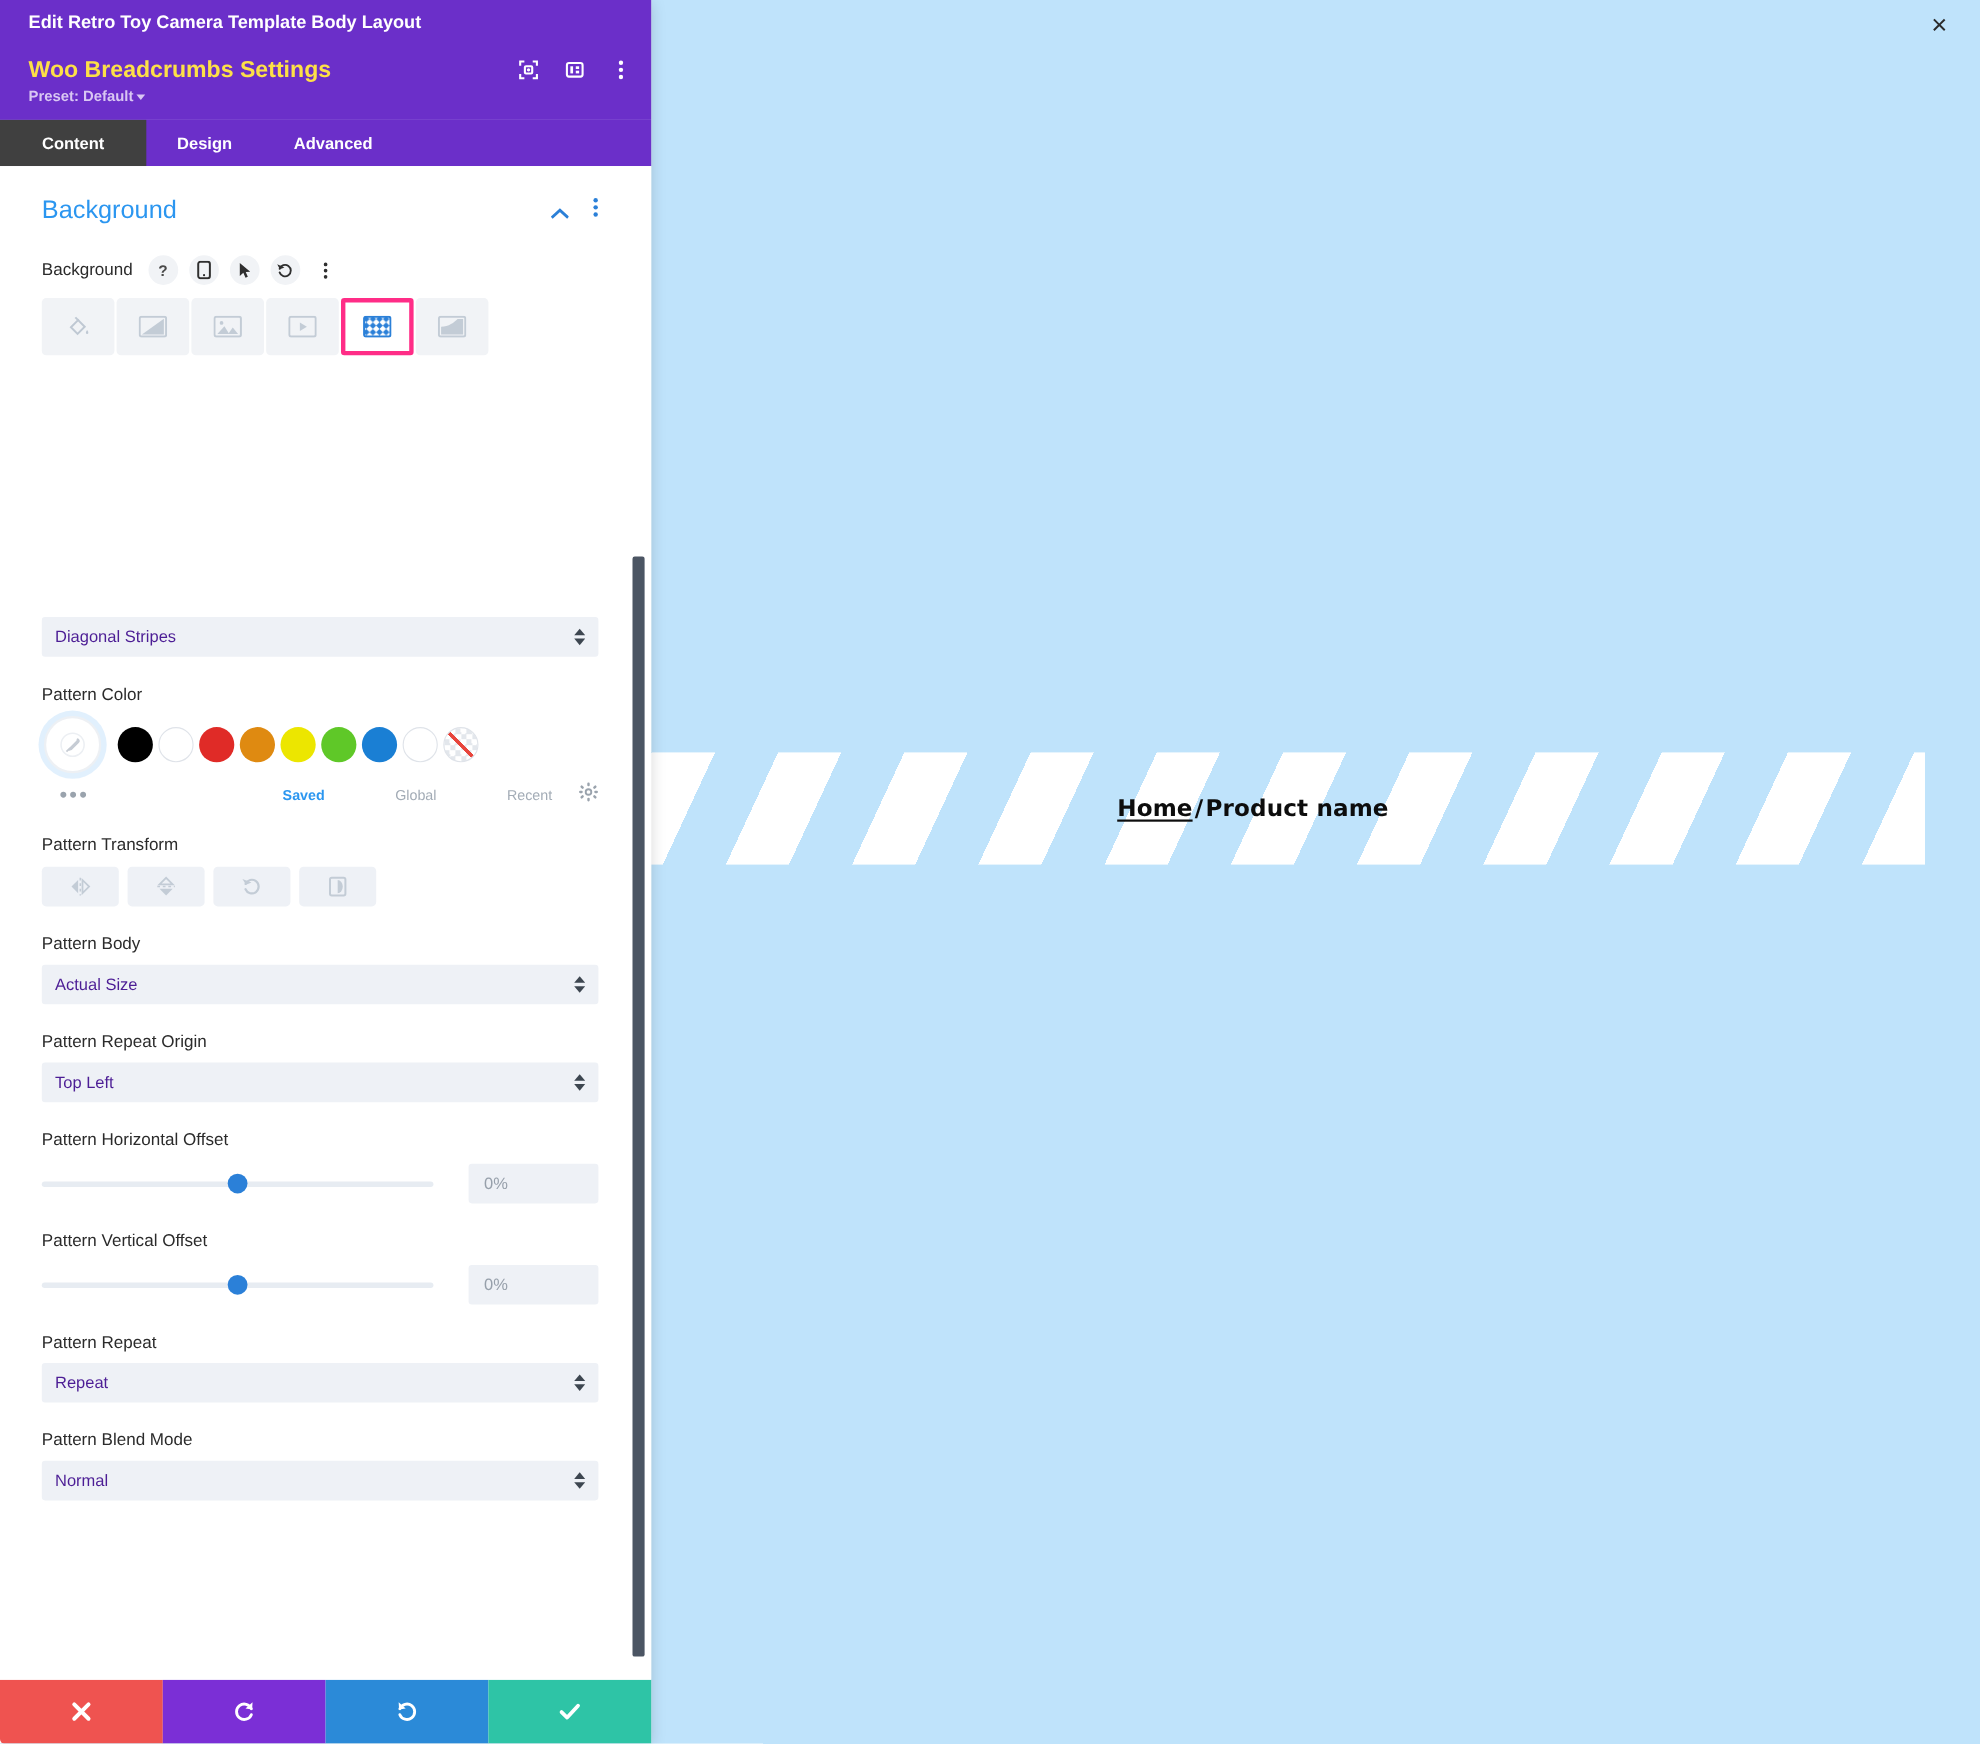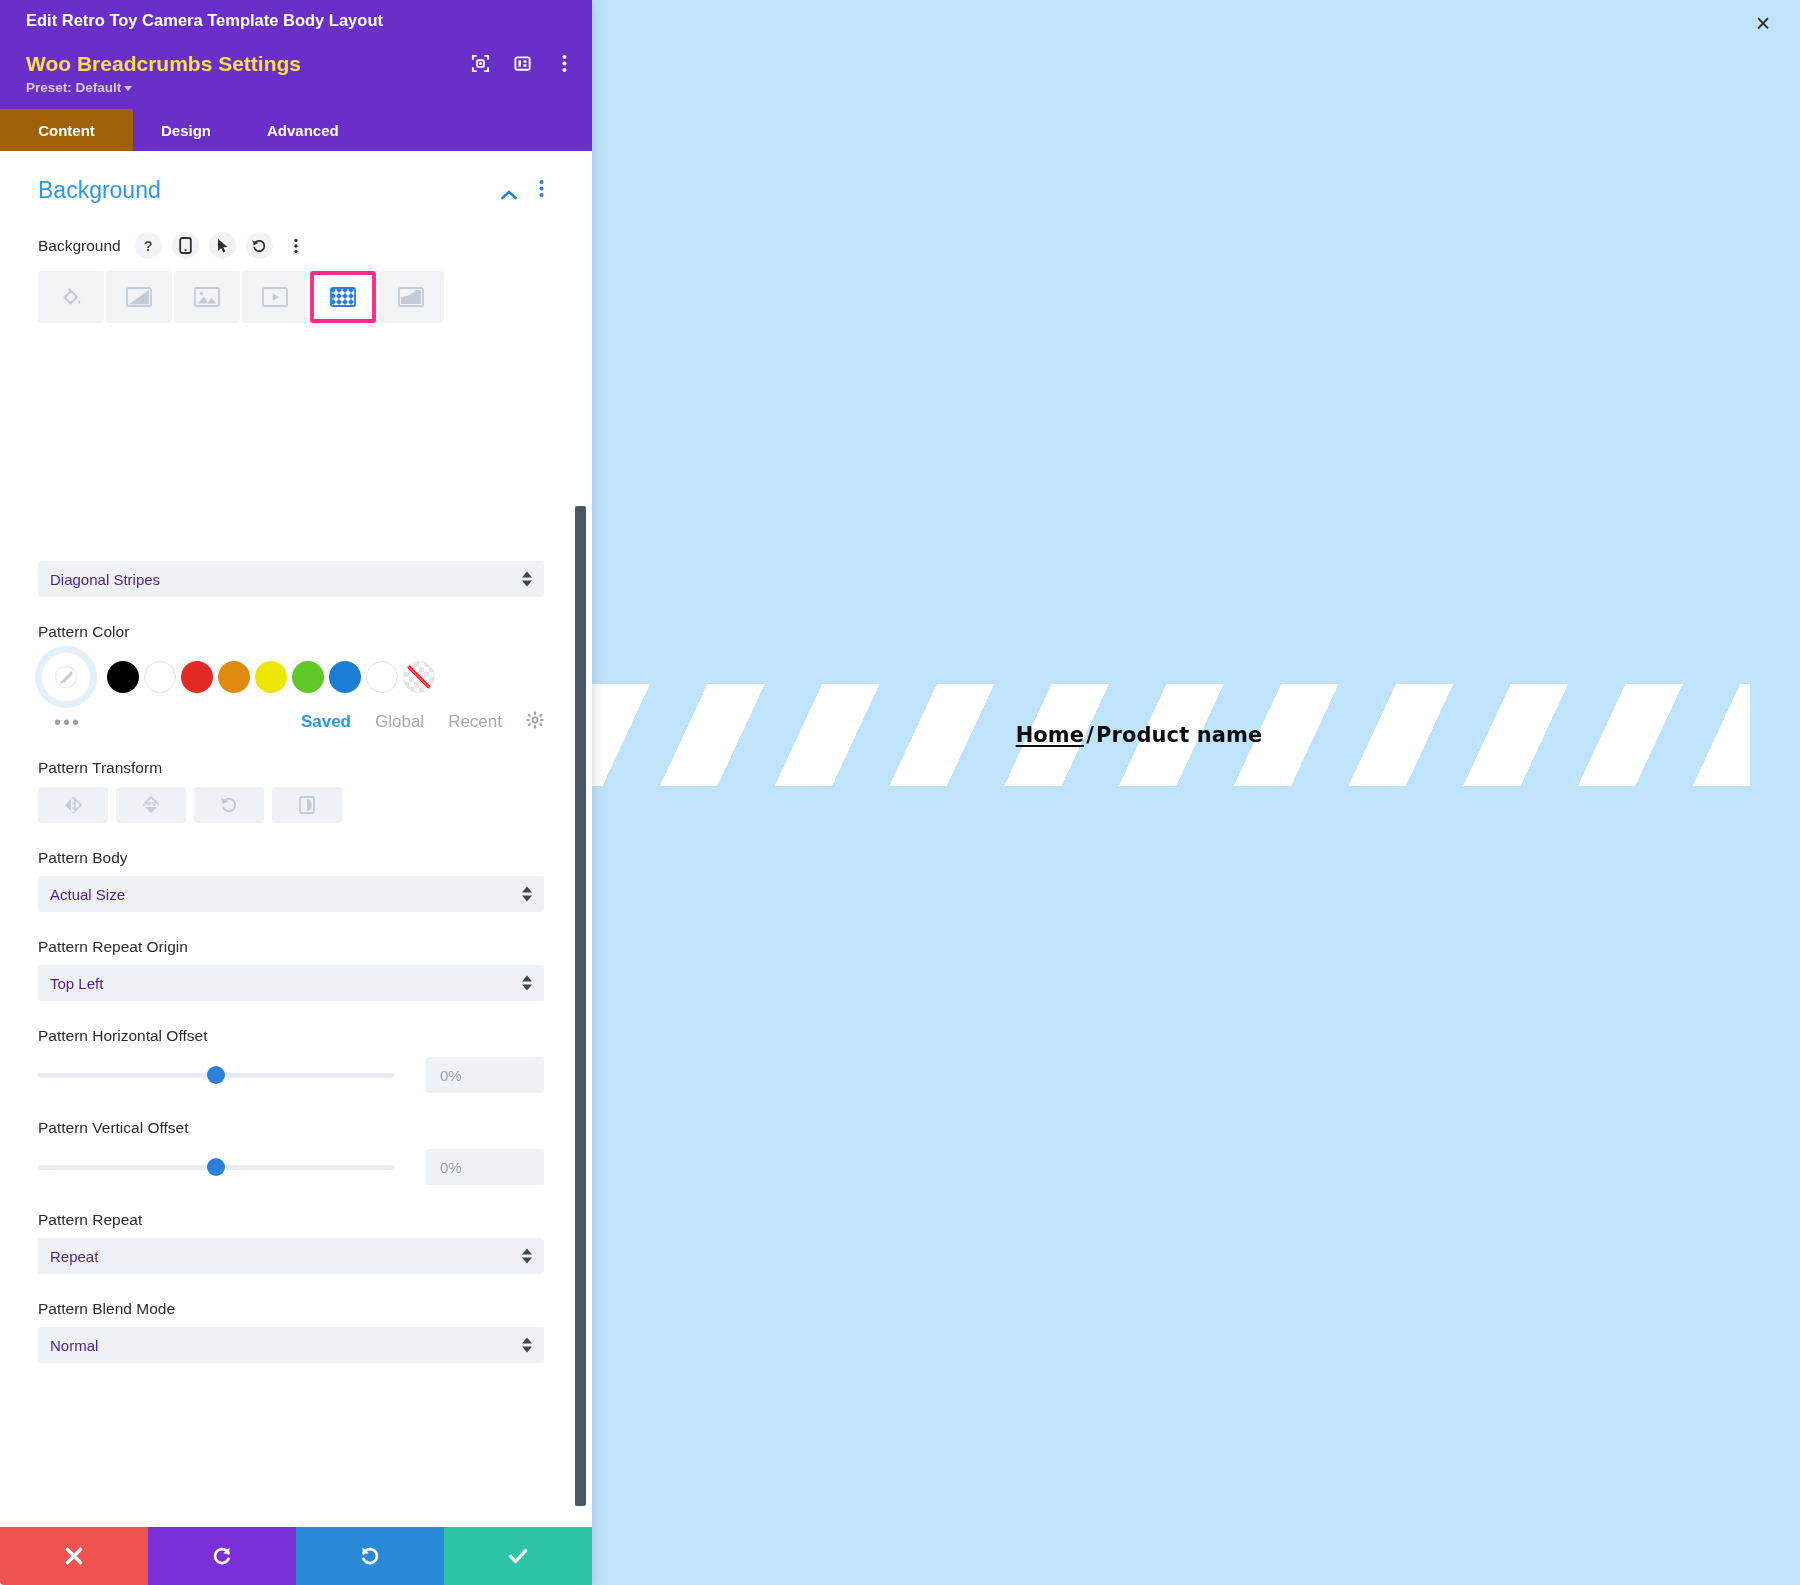--- a/index.html
+++ b/index.html
@@ -152,21 +152,21 @@
   .tab {
     flex: 0 0 auto;
     padding: 0 28px;
     display: flex; align-items: center; justify-content: center;
     color: #ffffff;
     font-size: 15px;
     font-weight: 700;
     cursor: pointer;
     background: transparent;
   }
-  .tab.active { background: #a16207; width:133px; padding:0; }
+  .tab.active { background: #404040; width:133px; padding:0; }
 
   
   .panel-body {
     position: relative;
     flex: 1 1 auto;
     overflow: hidden;
     background: #ffffff;
     padding: 0 0 0 0;
   }
   .panel-inner { padding: 0 48px 0 38px; }
@@ -321,23 +321,24 @@
     cursor: pointer;
     line-height: 1;
   }
   .pal-tabs {
     margin-left: auto;
     display: flex;
     align-items: center;
     gap: 24px;
   }
   .pal-tab {
-    font-size: 17px;
+    font-size: 13px;
     color: #a3acb6;
     cursor: pointer;
+    margin-left: 40px;
   }
   .pal-tab.active { color: #2b96f0; font-weight: 700; }
   .gear { cursor: pointer; }
 
   
   .xform-row {
     display: flex;
     gap: 8px;
     margin-top: 10px;
   }

